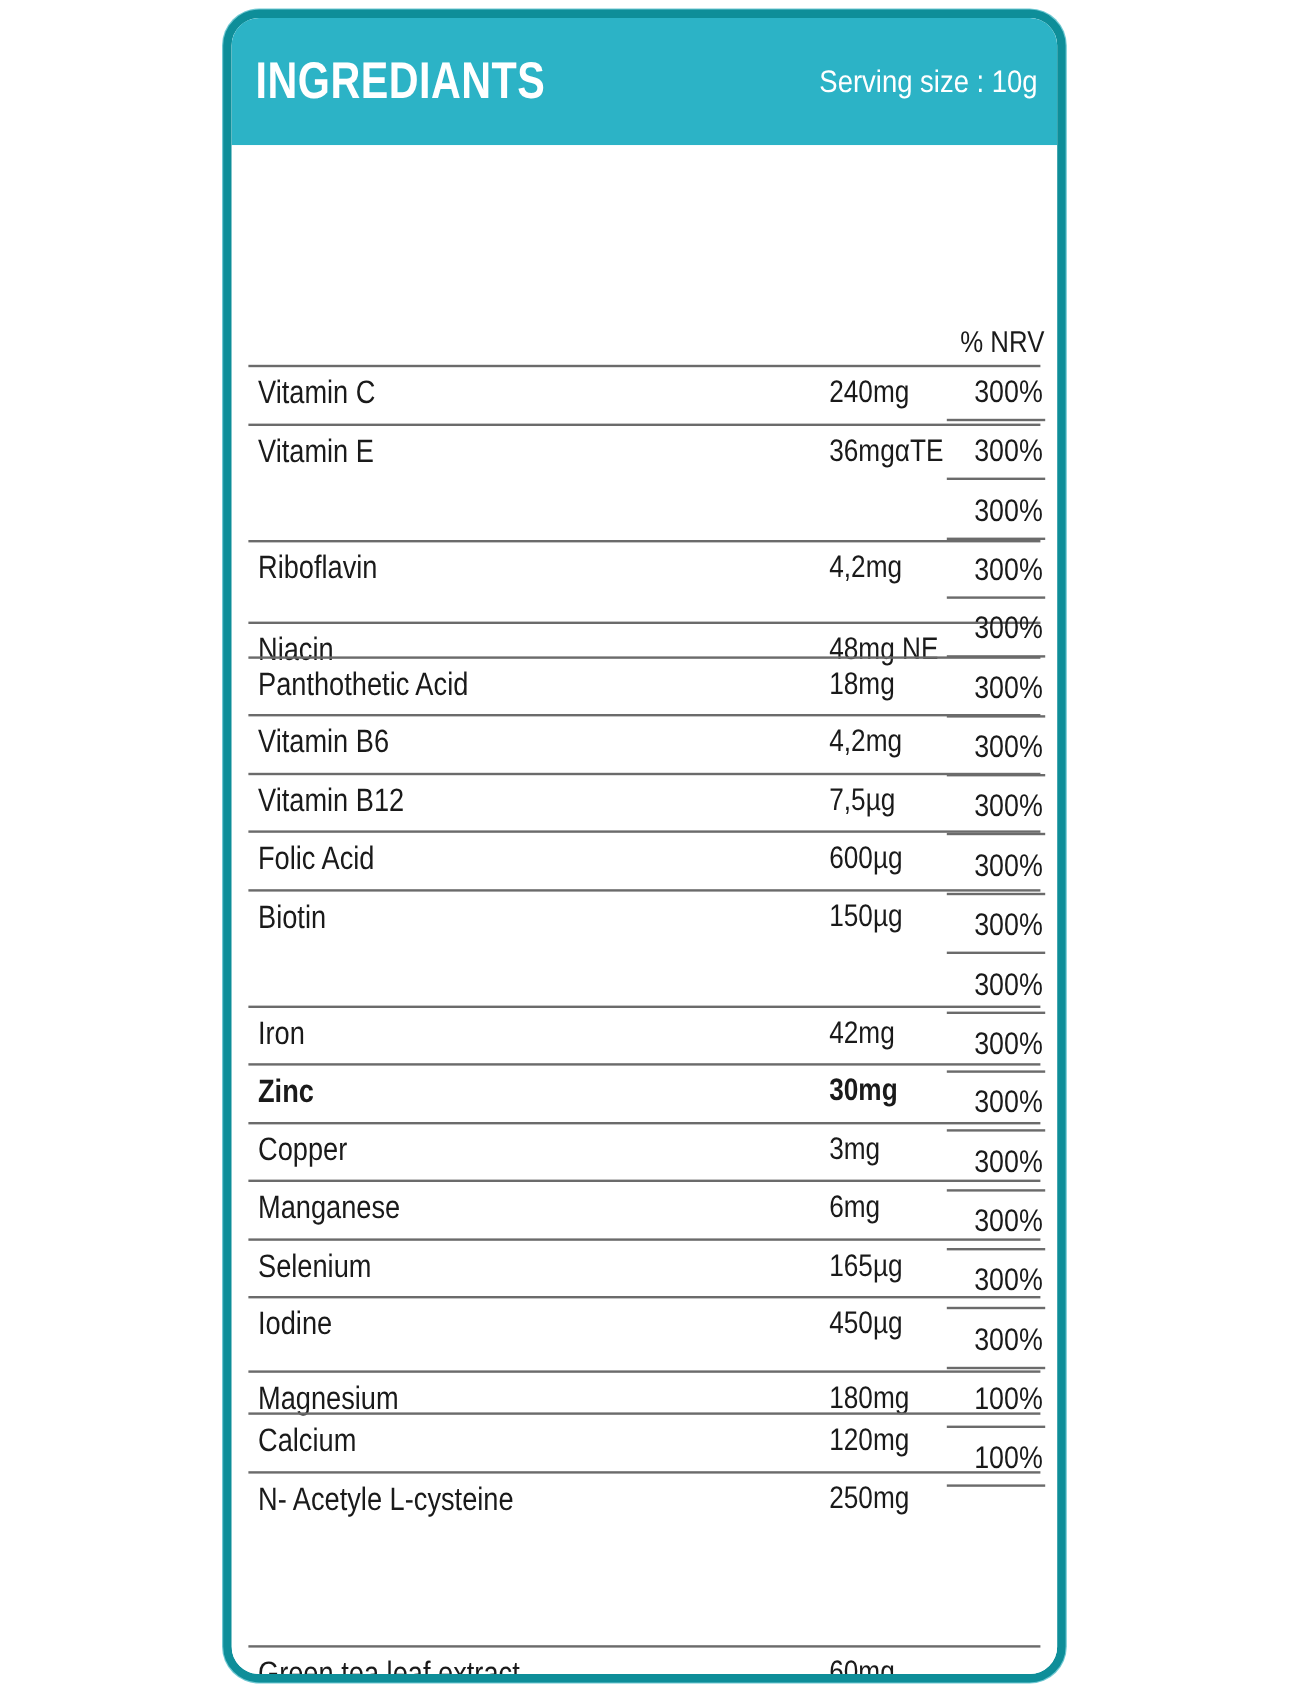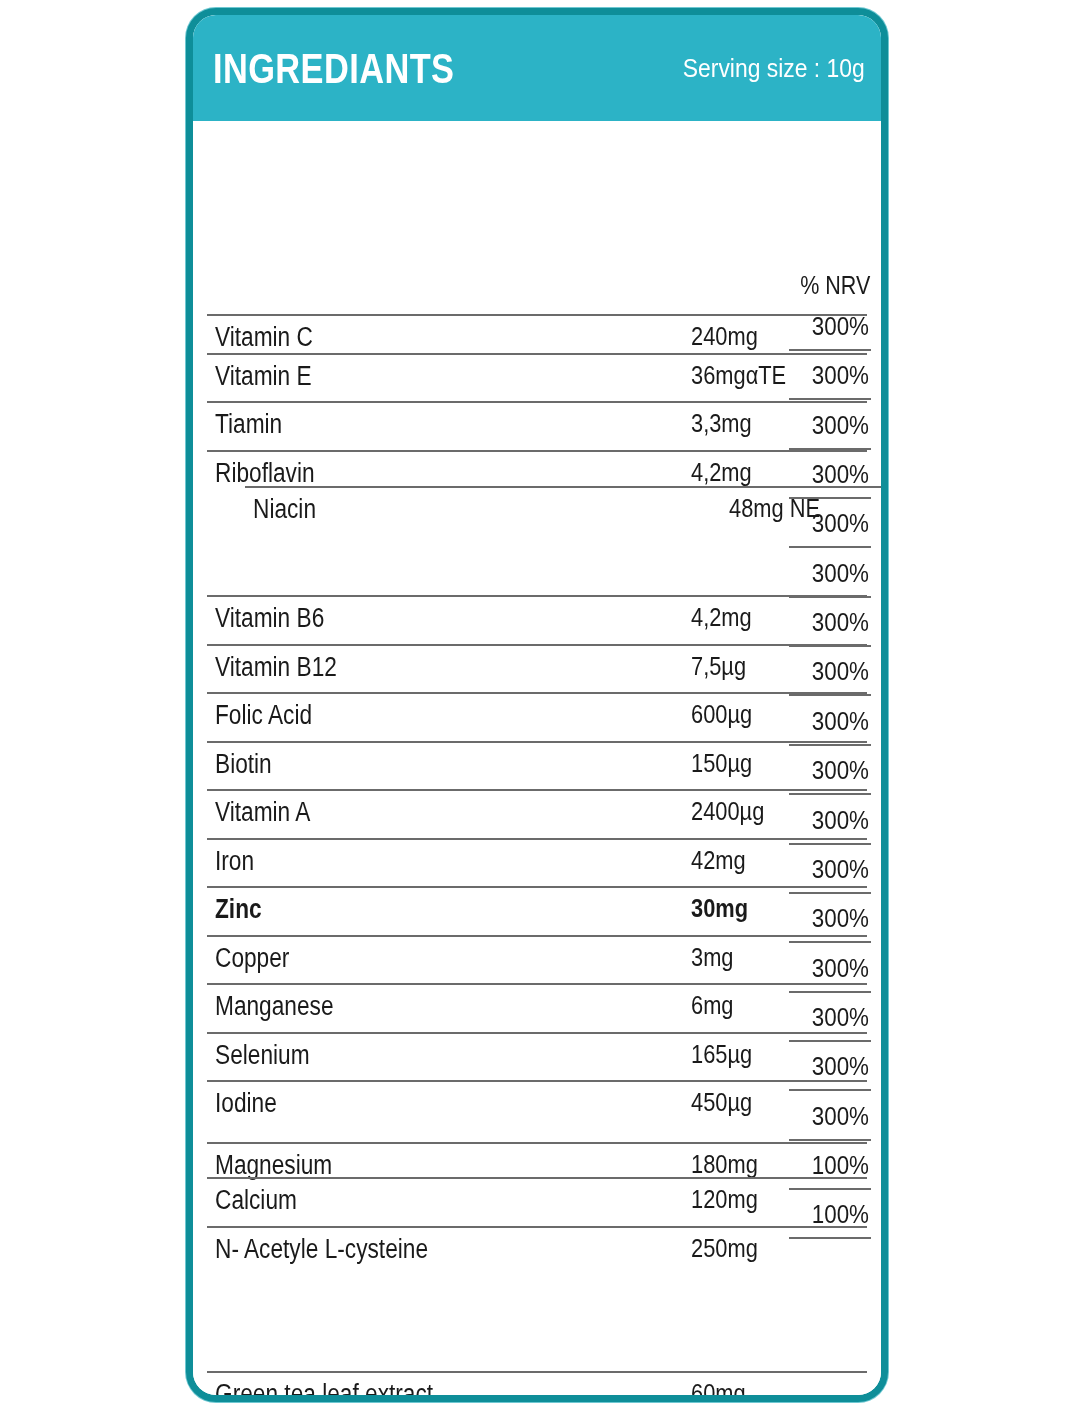--- a/index.html
+++ b/index.html
@@ -135,50 +135,50 @@
 <div id="label-card">
 
   <div id="header-bar">
     <div id="header-title">INGREDIANTS</div>
     <div id="serving-size">Serving size : 10g</div>
   </div>
 
   <div id="table-area">
     <div id="nrv-header">% NRV</div>
 
-  <div class="row" style="top: 193px;">
+  <div class="row" style="top: 183px;">
         <div class="row-name">Vitamin C</div>
         <div class="row-amount">240mg</div>
       </div>
       <div class="nrv-cell" style="top: 190px;">300%</div>
       <div class="nrv-rule" style="top: 228px;"></div>
       <div class="row" style="top: 231.5px; text-decoration: underline;">
         <div class="row-name">Vitamin E</div>
         <div class="row-amount">36mgαTE</div>
       </div>
       <div class="nrv-cell" style="top: 239.35px;">300%</div>
       <div class="nrv-rule" style="top: 277.35px;"></div>
-      <div class="row" style="top: 280px;">
-        <div class="row-name">Tiamin</div>
-        <div class="row-amount">3,3mg</div>
-      </div>
       <div class="nrv-cell" style="top: 288.7px;">300%</div>
       <div class="nrv-rule" style="top: 326.7px;"></div>
       <div class="row" style="top: 328.5px;">
         <div class="row-name">Riboflavin</div>
         <div class="row-amount">4,2mg</div>
       </div>
       <div class="nrv-cell" style="top: 338.05px;">300%</div>
       <div class="nrv-rule" style="top: 376.05px;"></div>
-      <div class="row" style="top: 365px; margin-left: 38px;">
+      <div class="row" style="top: 397px;">
         <div class="row-name">Niacin</div>
         <div class="row-amount">48mg NE</div>
       </div>
       <div class="nrv-cell" style="top: 387.4px;">300%</div>
       <div class="nrv-rule" style="top: 425.4px;"></div>
+      <div class="row" style="top: 425.5px;">
+        <div class="row-name">Panthothetic Acid</div>
+        <div class="row-amount">18mg</div>
+      </div>
       <div class="nrv-cell" style="top: 436.75px;">300%</div>
       <div class="nrv-rule" style="top: 474.75px;"></div>
       <div class="row" style="top: 474px;">
         <div class="row-name">Vitamin B6</div>
         <div class="row-amount">4,2mg</div>
       </div>
       <div class="nrv-cell" style="top: 486.1px;">300%</div>
       <div class="nrv-rule" style="top: 524.1px;"></div>
       <div class="row" style="top: 522.5px;">
         <div class="row-name">Vitamin B12</div>
@@ -191,24 +191,20 @@
         <div class="row-amount">600µg</div>
       </div>
       <div class="nrv-cell" style="top: 584.8px;">300%</div>
       <div class="nrv-rule" style="top: 622.8px;"></div>
       <div class="row" style="top: 619.5px;">
         <div class="row-name">Biotin</div>
         <div class="row-amount">150µg</div>
       </div>
       <div class="nrv-cell" style="top: 634.15px;">300%</div>
       <div class="nrv-rule" style="top: 672.15px;"></div>
-      <div class="row" style="top: 668px;">
-        <div class="row-name">Vitamin A</div>
-        <div class="row-amount">2400µg</div>
-      </div>
       <div class="nrv-cell" style="top: 683.5px;">300%</div>
       <div class="nrv-rule" style="top: 721.5px;"></div>
       <div class="row" style="top: 716.5px;">
         <div class="row-name">Iron</div>
         <div class="row-amount">42mg</div>
       </div>
       <div class="nrv-cell" style="top: 732.85px;">300%</div>
       <div class="nrv-rule" style="top: 770.85px;"></div>
       <div class="row" style="top: 765px; font-weight: bold;">
         <div class="row-name">Zinc</div>

